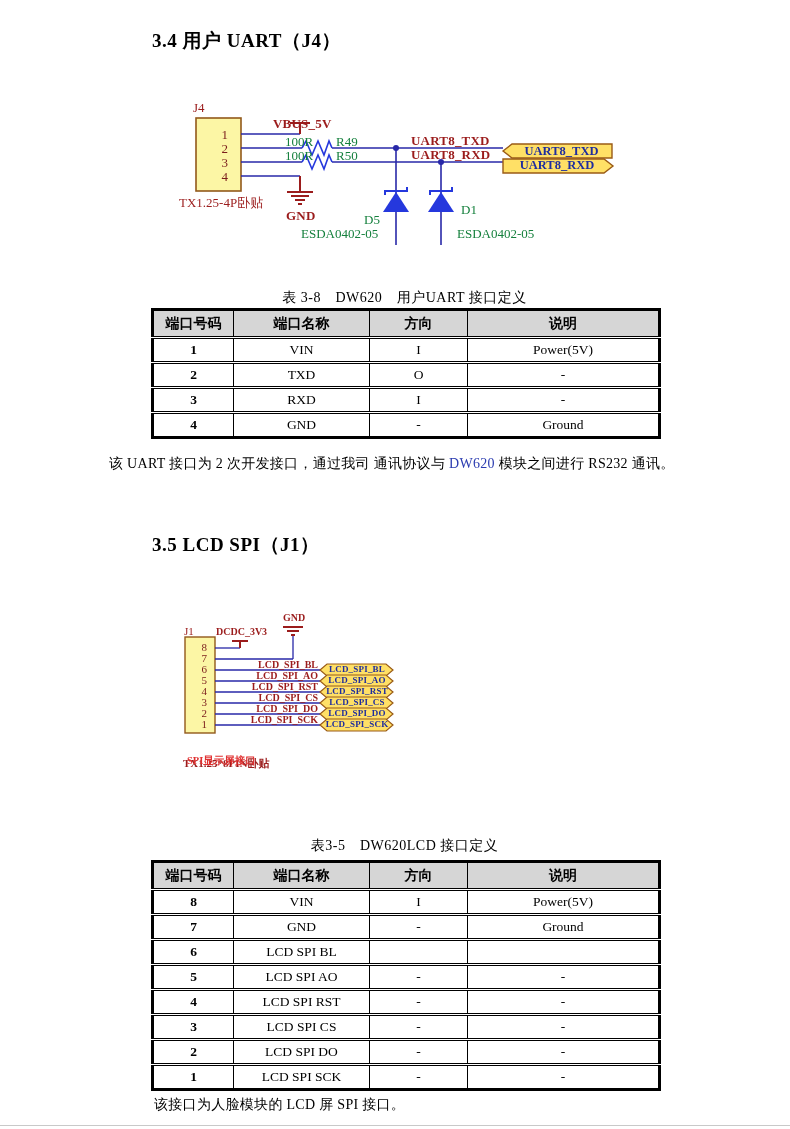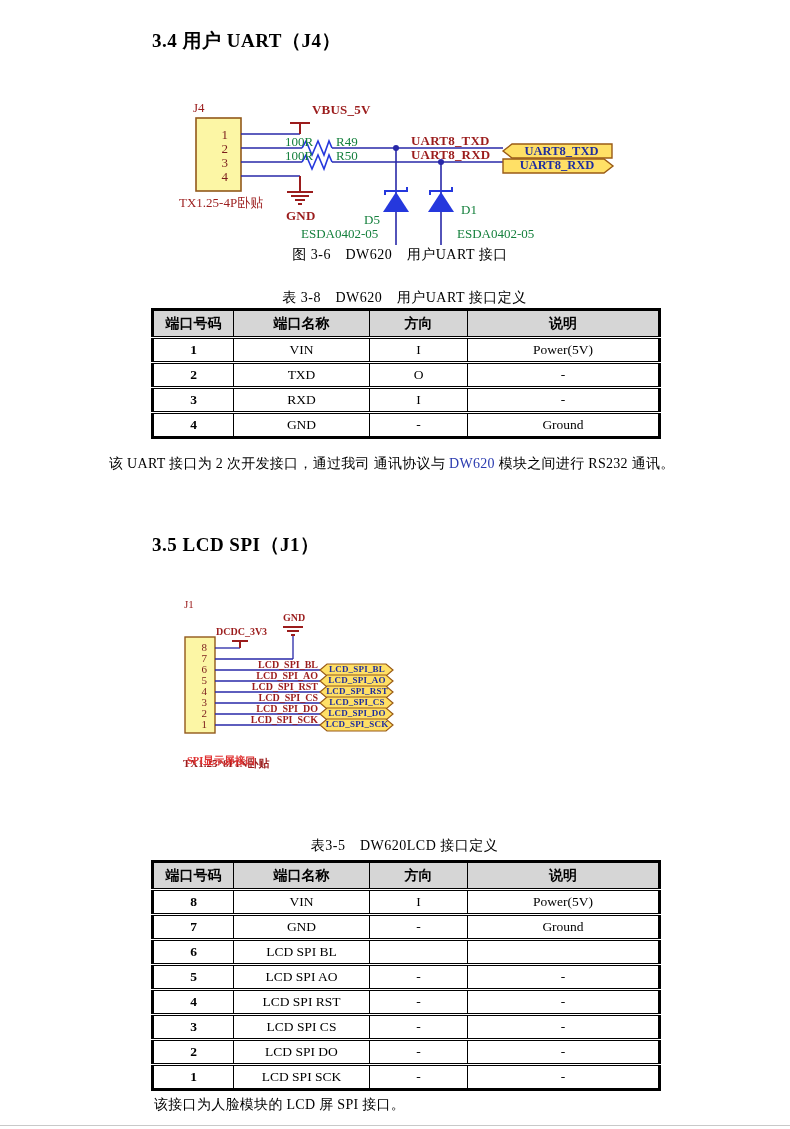--- a/index.html
+++ b/index.html
@@ -85,40 +85,39 @@
     <g>
       <path d="M250,110 L250,106 L272,106 L272,102" stroke="#2538dd" stroke-width="2" fill="none"></path>
       <polygon points="261,107 248,127 274,127" fill="#2538dd"></polygon>
     </g>
 
     <polygon points="323,66 332,59 432,59 432,73 332,73" fill="#ffe066" stroke="#9a5b16" stroke-width="1.4"></polygon>
     <polygon points="323,74 424,74 433,81 424,88 323,88" fill="#ffe066" stroke="#9a5b16" stroke-width="1.4"></polygon>
   </svg>
 
   <div class="abs ref" style="left:193px;top:100px;">J4</div>
-  <div class="abs netlbl" style="left:273px;top:102px;margin-left:39px;">VBUS_5V</div>
+  <div class="abs netlbl" style="left:273px;top:116px;">VBUS_5V</div>
   <div class="abs pin" style="left:210px;top:127px;width:18px;">1</div>
   <div class="abs pin" style="left:210px;top:141px;width:18px;">2</div>
   <div class="abs pin" style="left:210px;top:155px;width:18px;">3</div>
   <div class="abs pin" style="left:210px;top:169px;width:18px;">4</div>
   <div class="abs des" style="left:285px;top:134px;">100R</div>
   <div class="abs des" style="left:336px;top:134px;">R49</div>
   <div class="abs des" style="left:285px;top:148px;">100R</div>
   <div class="abs des" style="left:336px;top:148px;">R50</div>
   <div class="abs netlbl" style="left:411px;top:133px;">UART8_TXD</div>
   <div class="abs netlbl" style="left:411px;top:147px;">UART8_RXD</div>
   <div class="abs tagtxt" style="left:513px;top:144px;width:97px;">UART8_TXD</div>
   <div class="abs tagtxt" style="left:504px;top:158px;width:106px;">UART8_RXD</div>
   <div class="abs netlbl" style="left:286px;top:208px;">GND</div>
   <div class="abs ref" style="left:179px;top:194px;">TX1.25-4P卧贴</div>
   <div class="abs des" style="left:364px;top:212px;">D5</div>
   <div class="abs des" style="left:461px;top:202px;">D1</div>
   <div class="abs des" style="left:301px;top:226px;">ESDA0402-05</div>
   <div class="abs des" style="left:457px;top:226px;">ESDA0402-05</div>
-  <div class="abs caption" style="left:250px;top:246px;width:300px;">图 3-6　DW620　用户UART 接口</div>
 
   <div class="abs caption" style="left:151px;top:289px;width:507px;">表 3-8　DW620　用户UART 接口定义</div>
   <table class="port abs" style="left:151px;top:308px;">
     <colgroup>
         <col style="width:81px">
         <col style="width:136px">
         <col style="width:98px">
         <col style="width:192px">
       </colgroup>
     <thead>
@@ -193,21 +192,21 @@
     <g fill="#ffe066" stroke="#9a5b16" stroke-width="1.2">
       <polygon points="140,60 147,54 206,54 213,60 206,66 147,66"></polygon>
       <polygon points="140,71 147,65 206,65 213,71 206,77 147,77"></polygon>
       <polygon points="140,82 147,76 206,76 213,82 206,88 147,88"></polygon>
       <polygon points="140,93 147,87 206,87 213,93 206,99 147,99"></polygon>
       <polygon points="140,104 147,98 206,98 213,104 206,110 147,110"></polygon>
       <polygon points="140,115 147,109 206,109 213,115 206,121 147,121"></polygon>
     </g>
   </svg>
 
-  <div class="abs ref-sm" style="left:184px;top:598px;">J1</div>
+  <div class="abs ref-sm" style="left:184px;top:625px;">J1</div>
   <div class="abs netlbl-sm" style="left:216px;top:626px;">DCDC_3V3</div>
   <div class="abs netlbl-sm" style="left:283px;top:612px;">GND</div>
   <div class="abs pin-sm" style="left:193px;top:641px;width:14px;">8</div>
   <div class="abs pin-sm" style="left:193px;top:652px;width:14px;">7</div>
   <div class="abs pin-sm" style="left:193px;top:663px;width:14px;">6</div>
   <div class="abs pin-sm" style="left:193px;top:674px;width:14px;">5</div>
   <div class="abs pin-sm" style="left:193px;top:685px;width:14px;">4</div>
   <div class="abs pin-sm" style="left:193px;top:696px;width:14px;">3</div>
   <div class="abs pin-sm" style="left:193px;top:707px;width:14px;">2</div>
   <div class="abs pin-sm" style="left:193px;top:718px;width:14px;">1</div>

